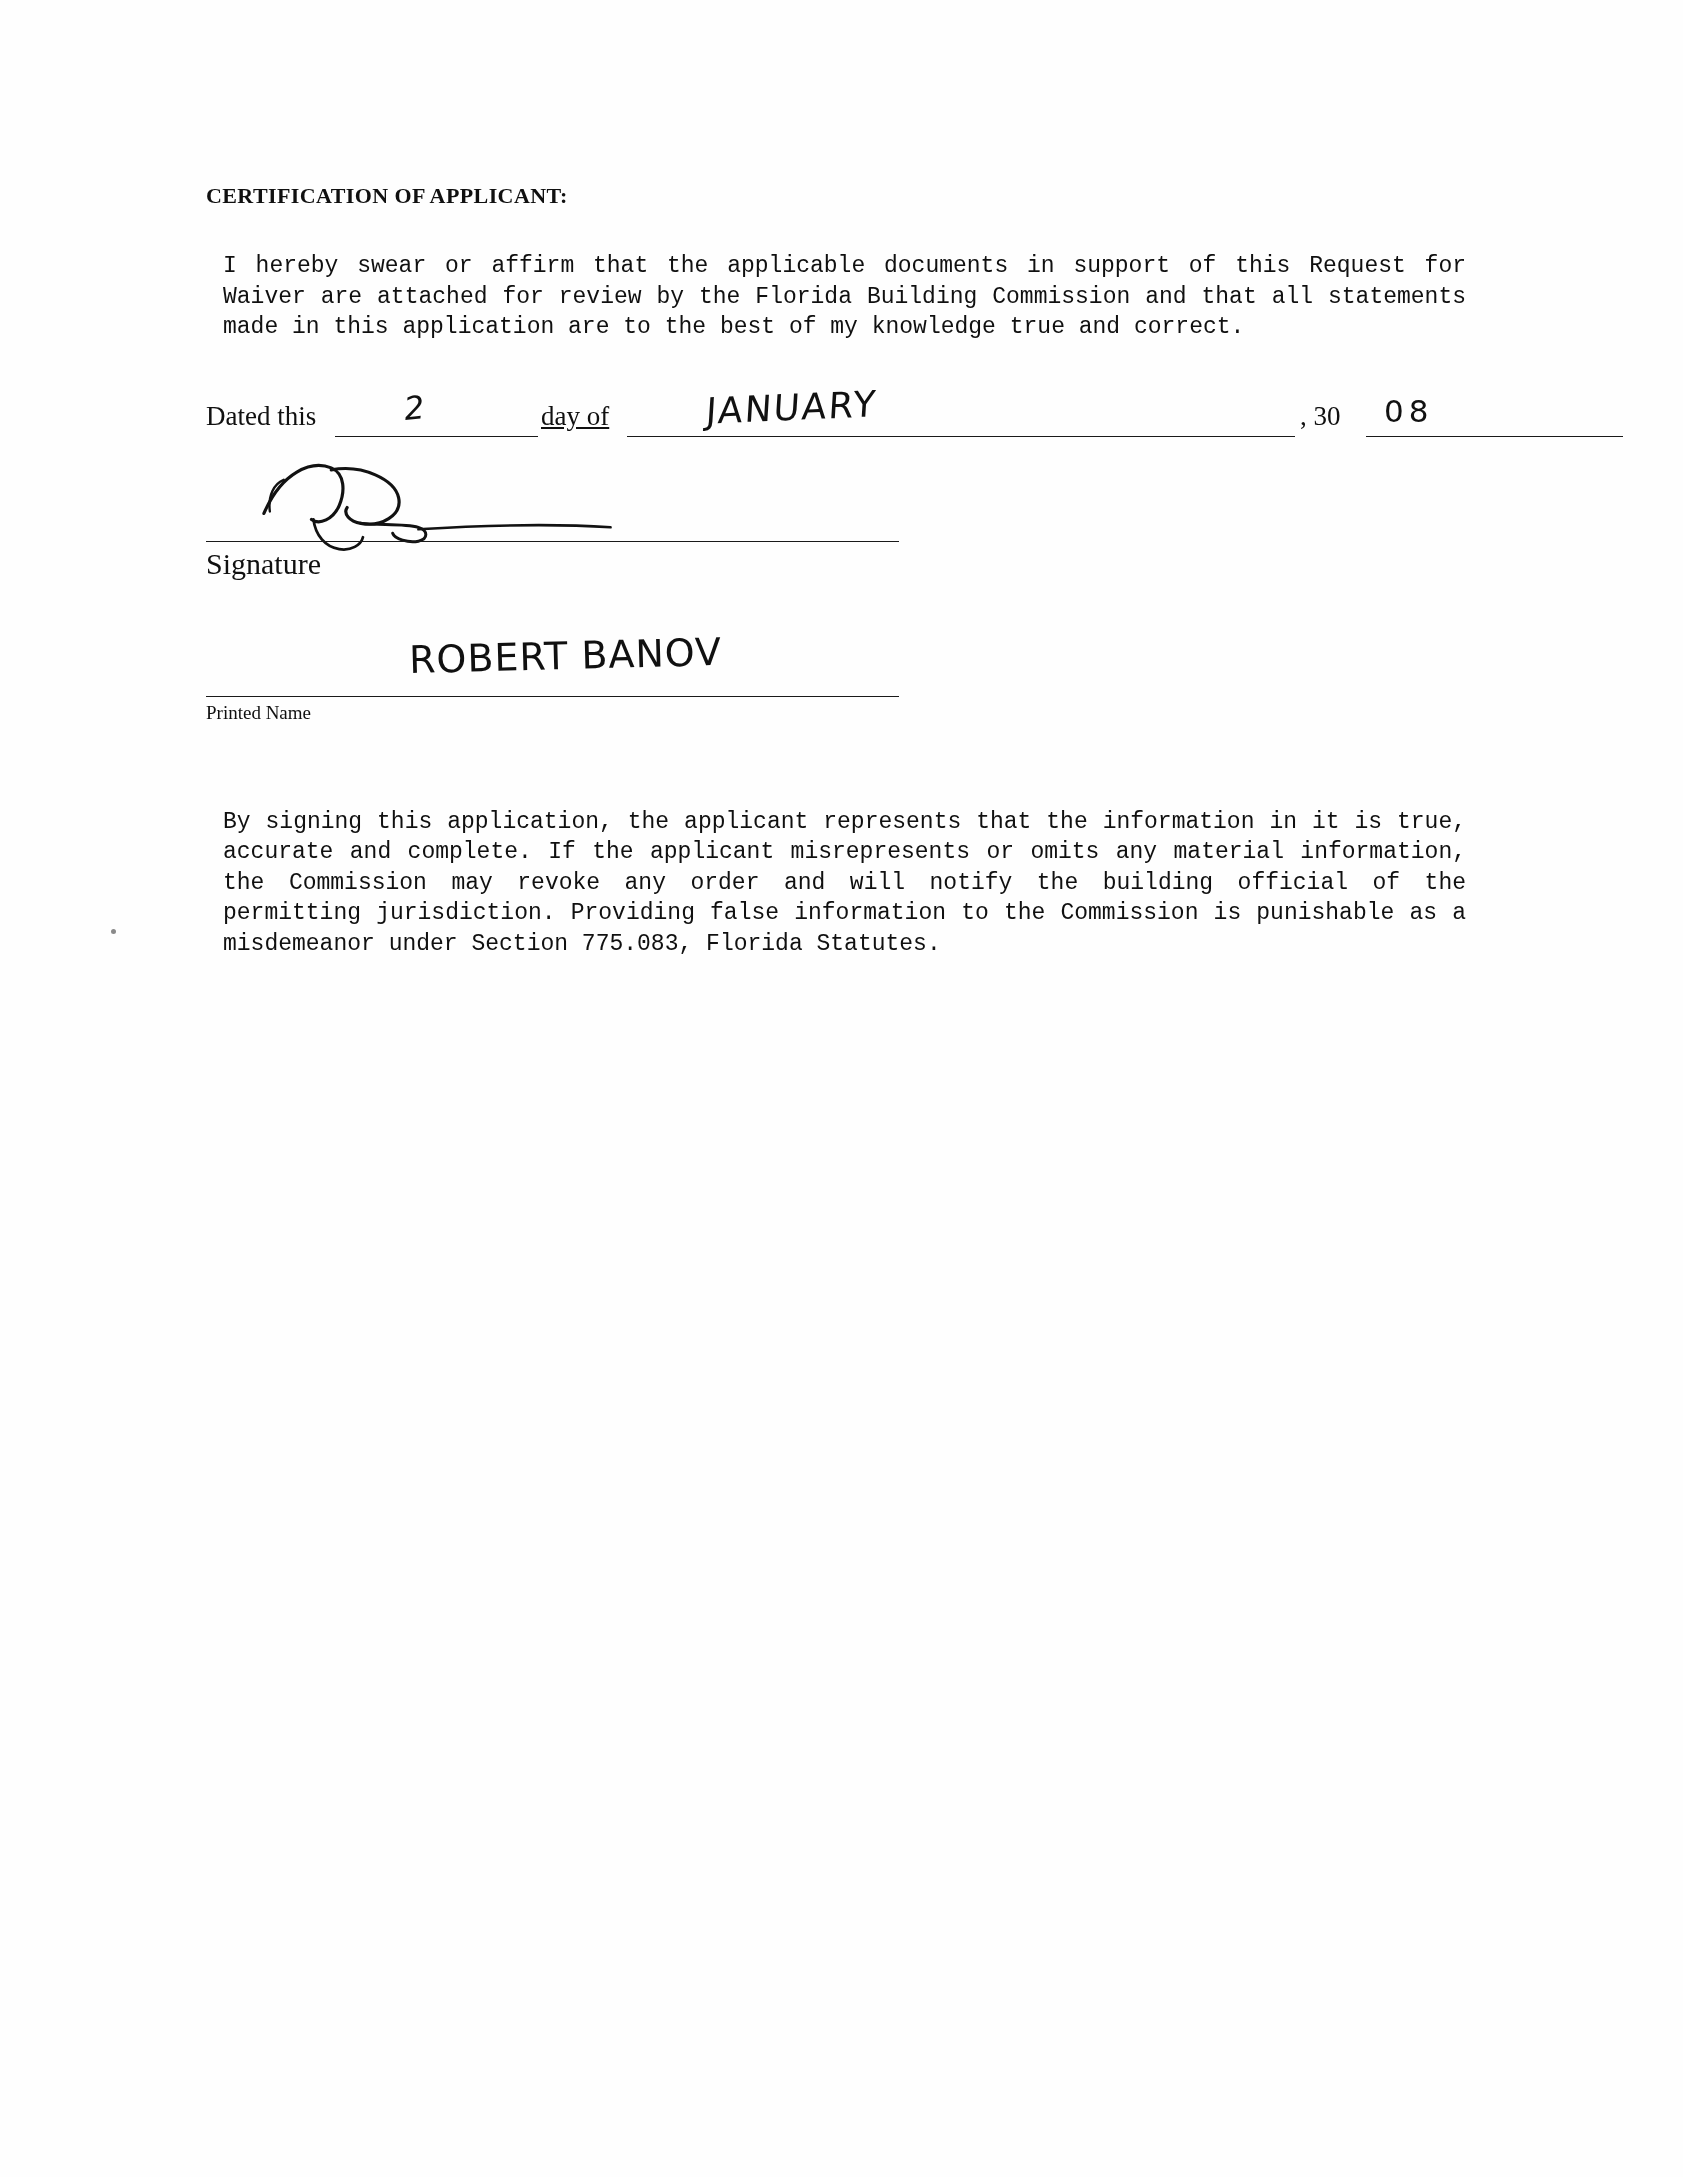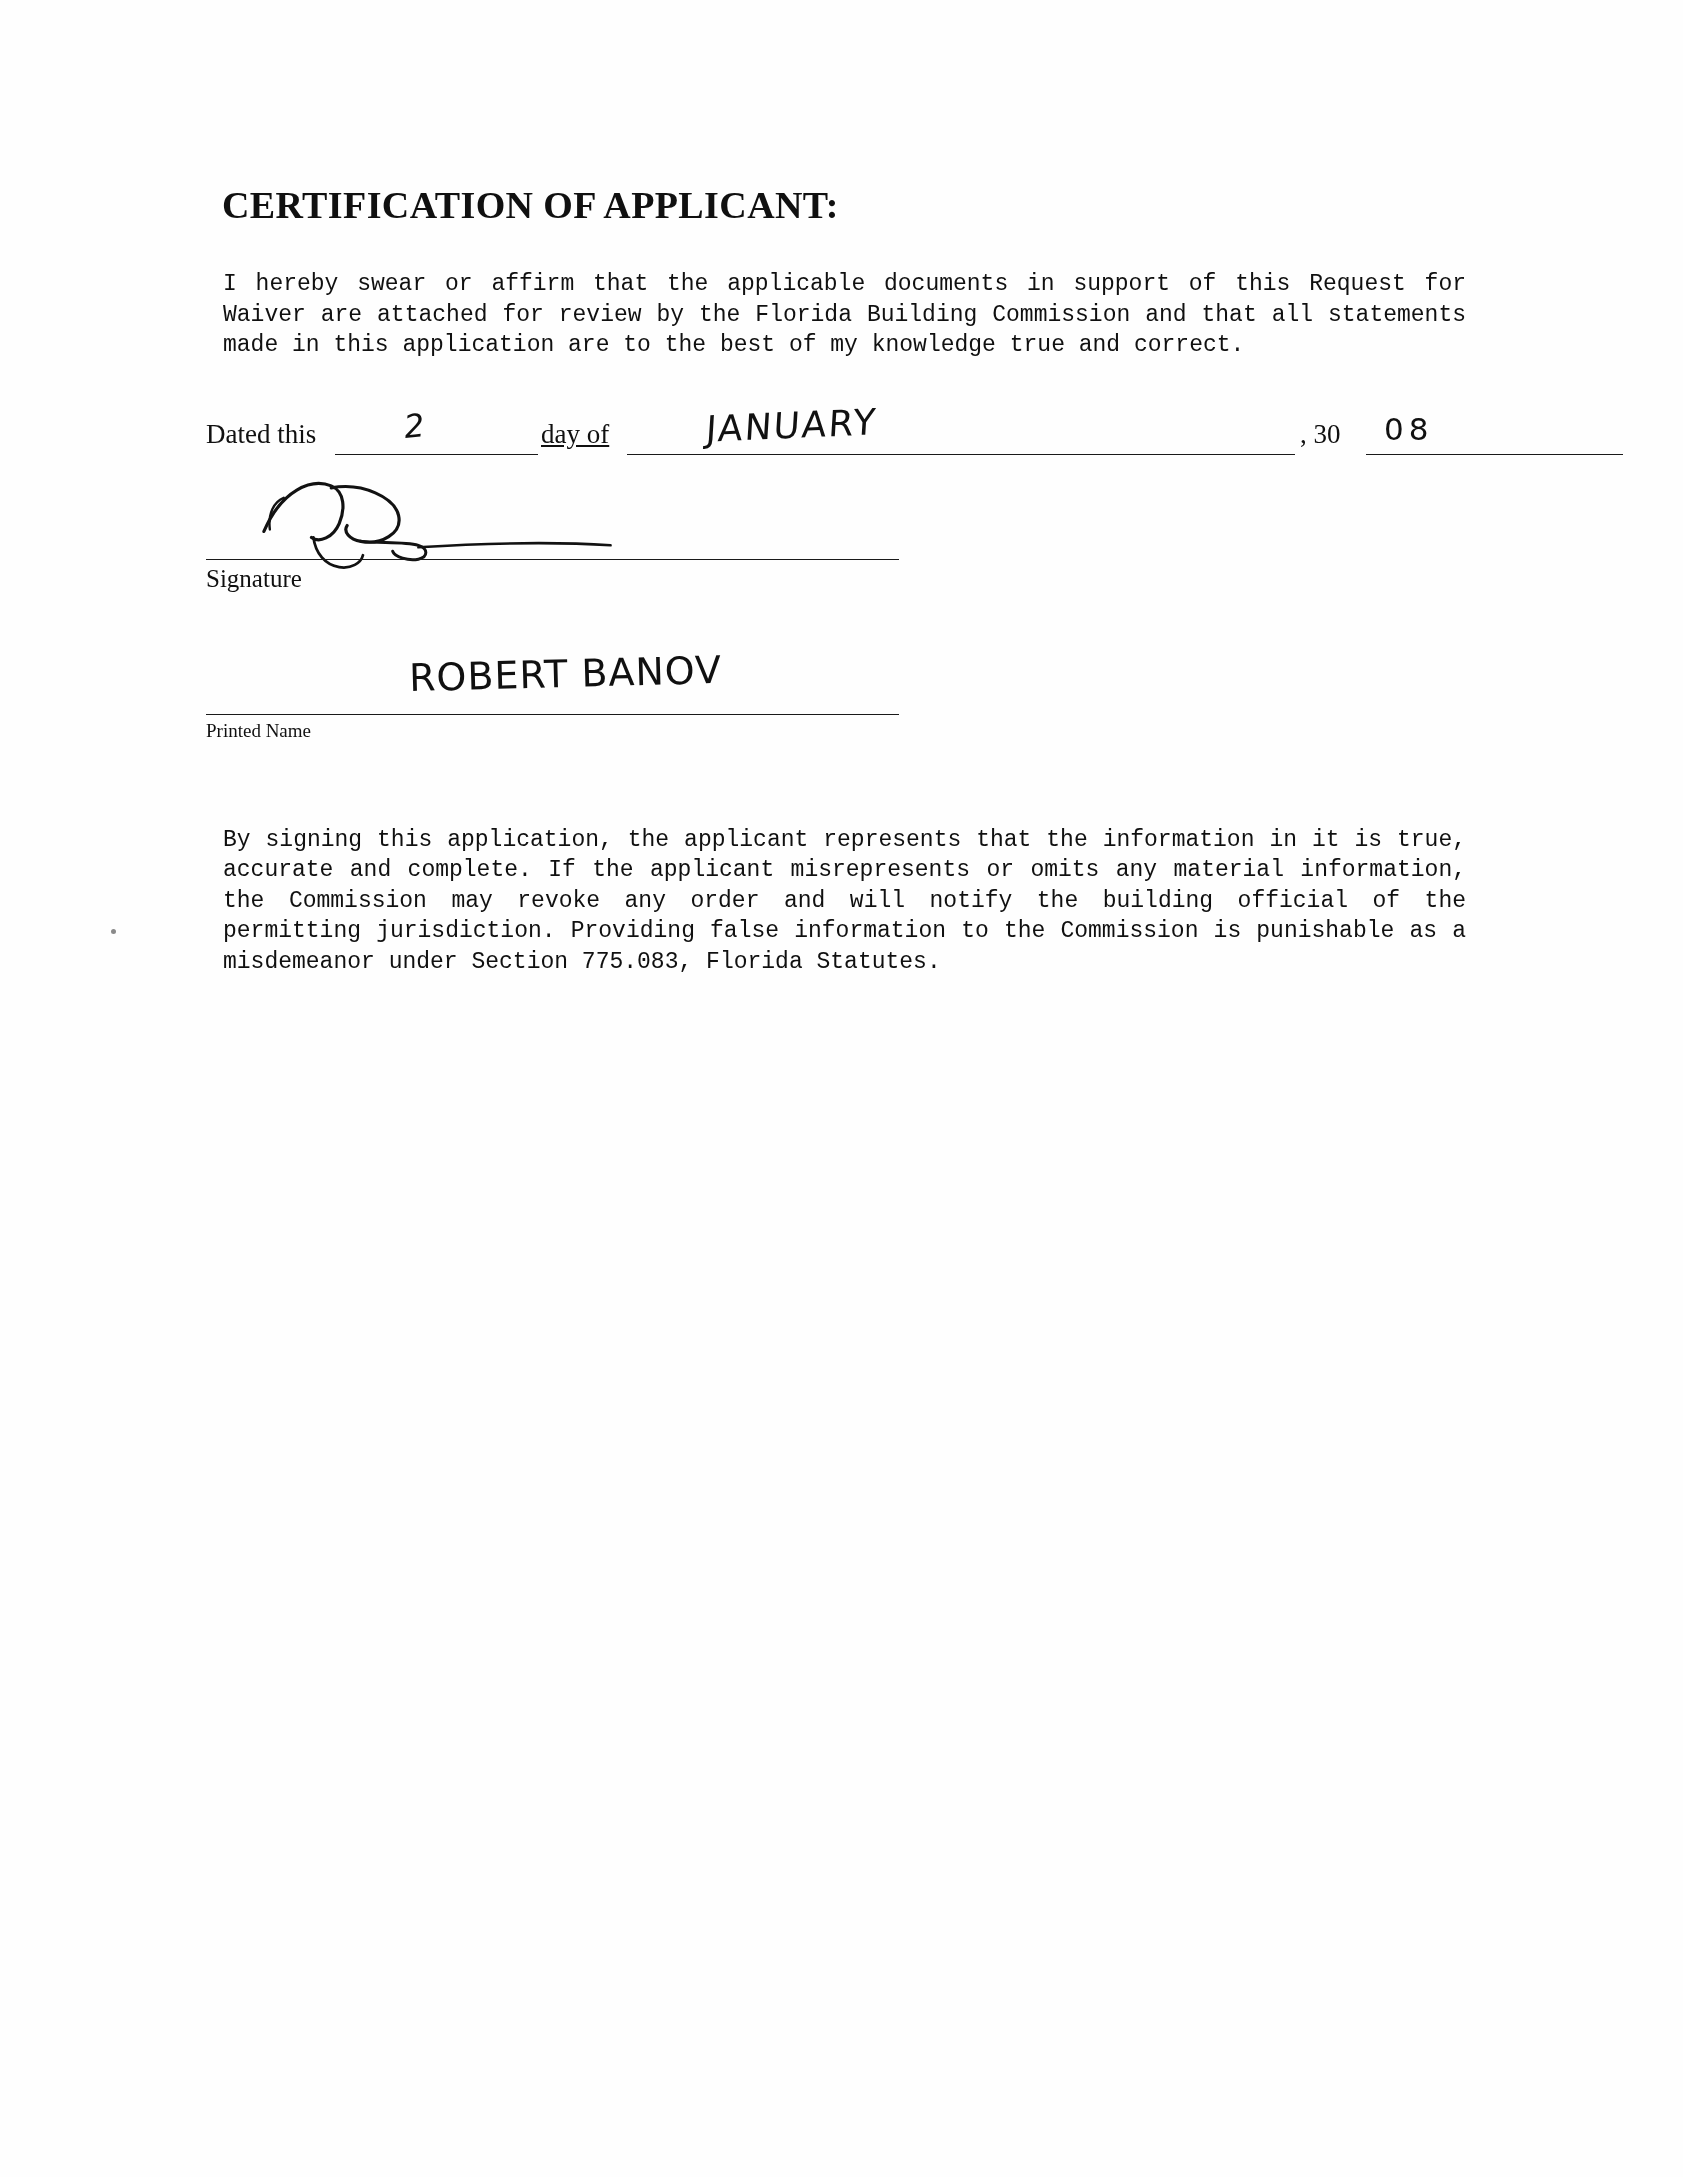--- a/index.html
+++ b/index.html
@@ -25,24 +25,24 @@
   }
 
   .content {
     position: absolute;
     left: 206px;
     top: 183px;
     width: 1277px;
   }
 
   .section-title {
-    font-size: 38px;
+    font-size: 22px;
     font-weight: bold;
     letter-spacing: 0.4px;
-    margin: 0 0 42px 16px;
+    margin: 0 0 42px 0;
     font-family: "Liberation Serif", serif;
   }
 
   .body-para {
     font-size: 23px;
     line-height: 1.33;
     text-align: justify;
     text-justify: inter-word;
     margin: 17px;
     font-family: Liberation Mono, monospace;
@@ -94,21 +94,21 @@
     letter-spacing: 5px;
   }
 
   
   .sig-block {
     position: relative;
     margin-top: 24px;
     height: 117px;
   }
   .rule-sig { left: 0; top: 69px; width: 693px; }
-  .lbl-signature { position: absolute; left: 0; top: 75px; font-size: 25px; }
+  .lbl-signature { position: absolute; left: 0; top: 75px; font-size: 30px; }
 
   .sig-ink {
     position: absolute;
     left: 48px;
     top: -18px;
     width: 515px;
     height: 109px;
     pointer-events: none;
   }
 

